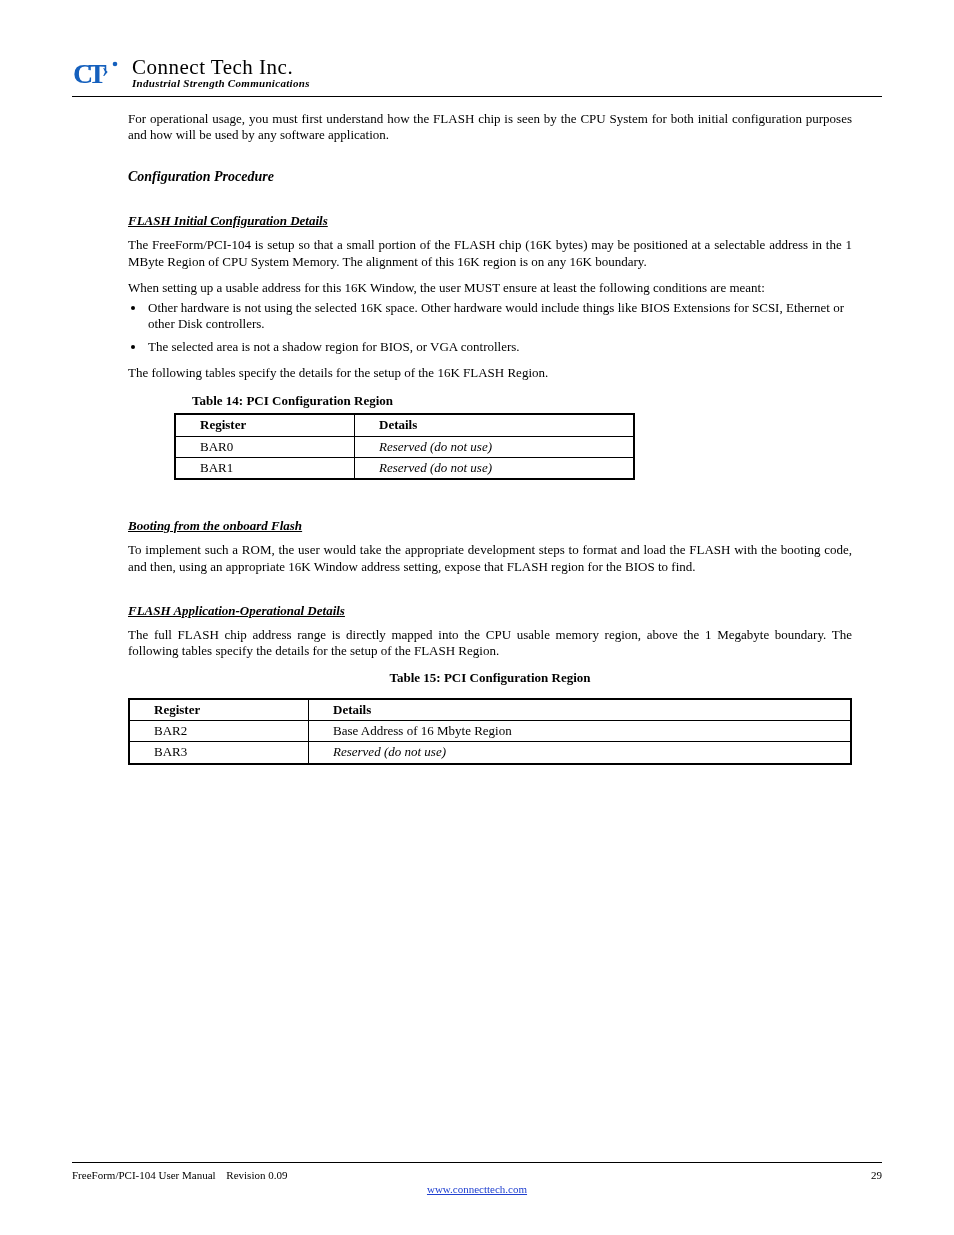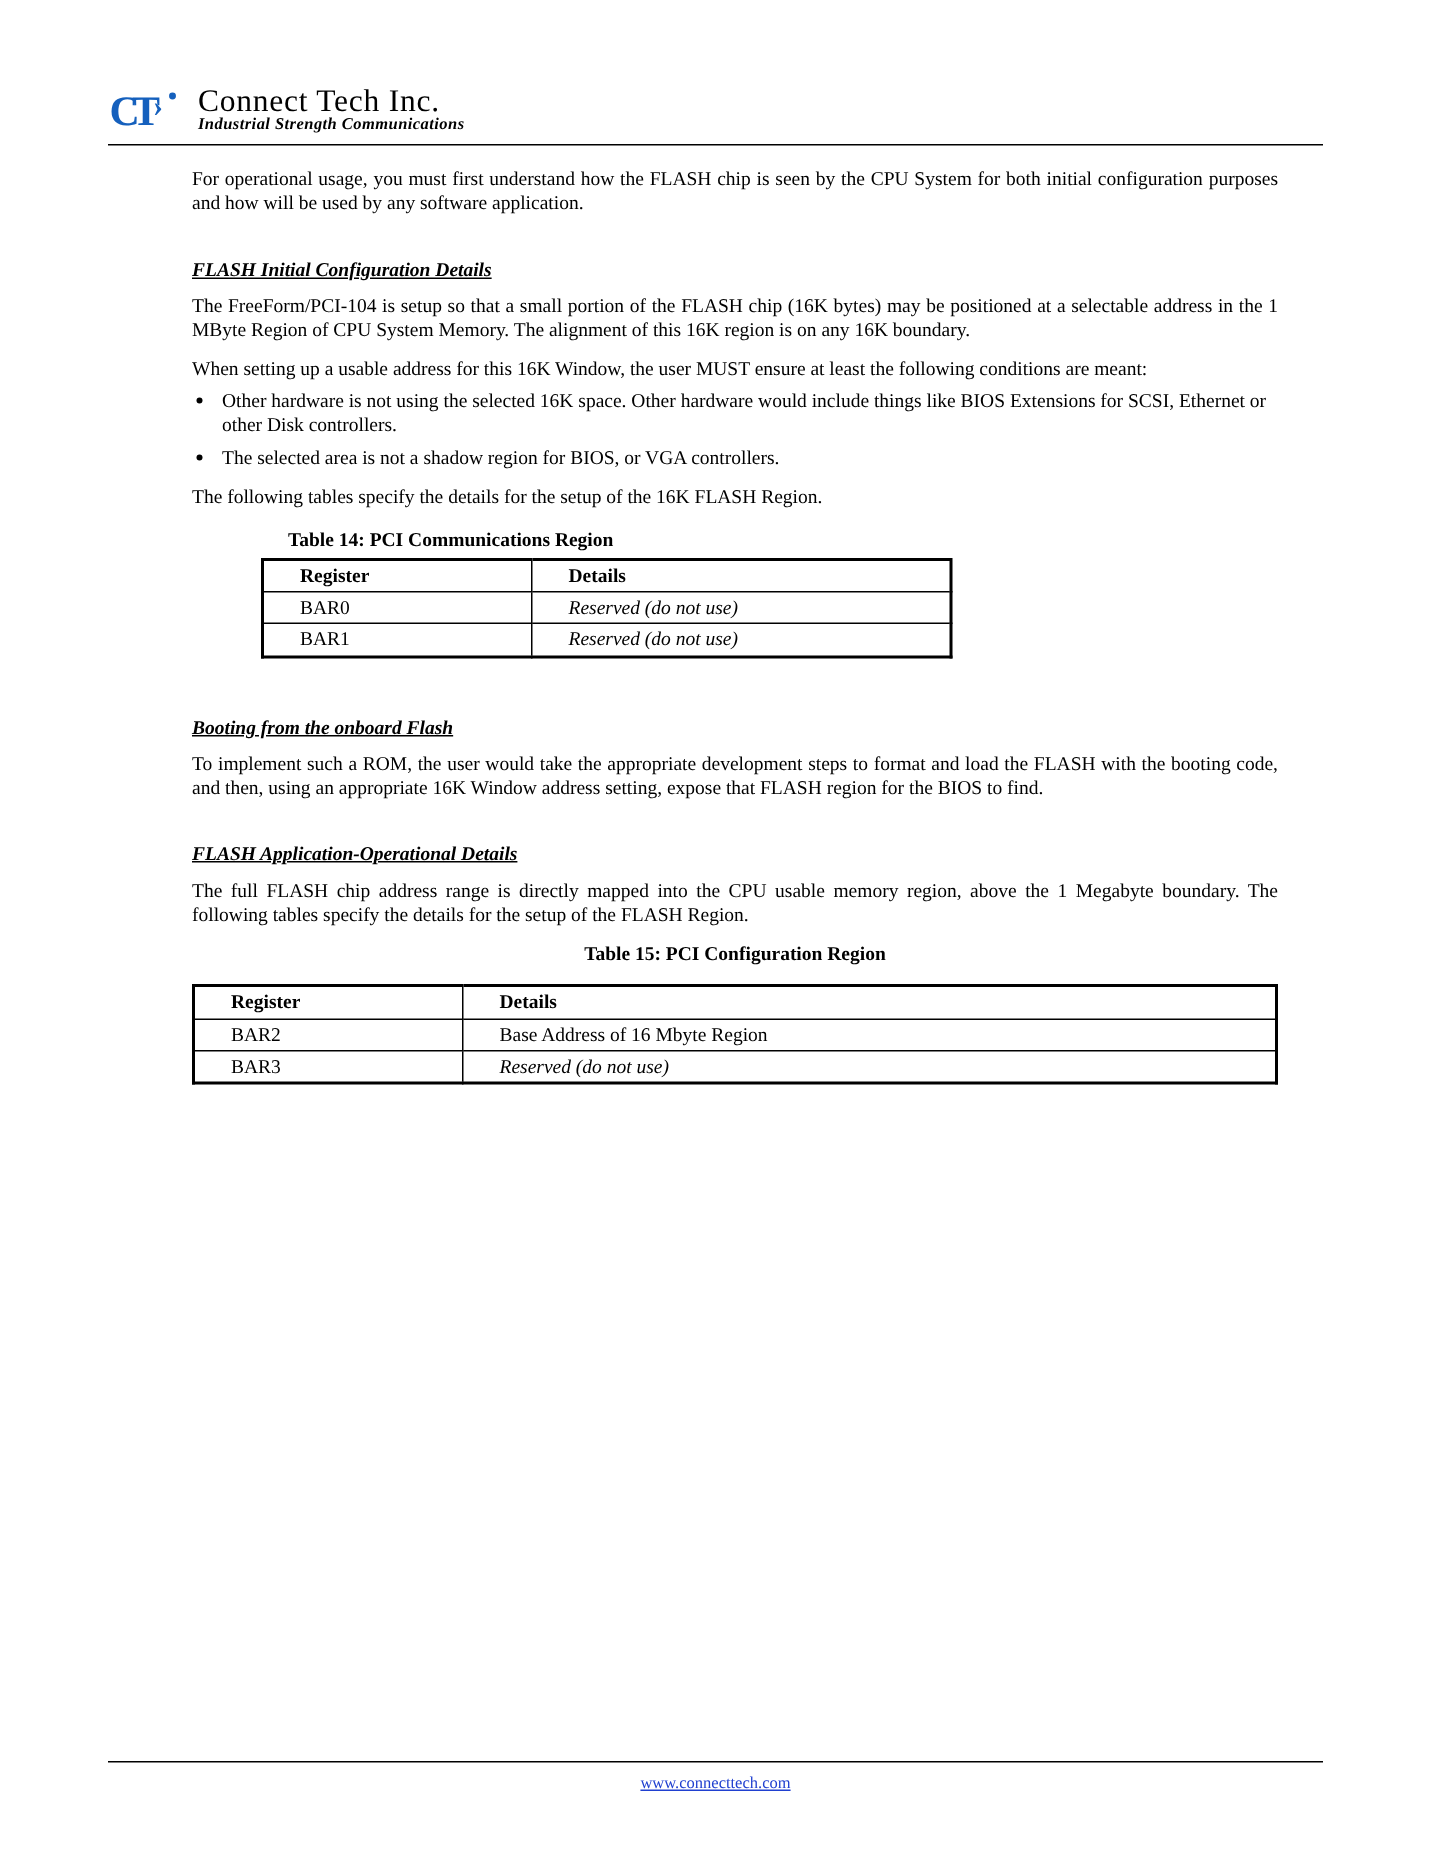--- a/index.html
+++ b/index.html
@@ -149,36 +149,37 @@
     <div class="company">
       <div class="company-name">Connect Tech Inc.</div>
       <div class="company-tag">Industrial Strength Communications</div>
     </div>
   </div>
 
   <div class="content">
 
     <p class="just">For operational usage, you must first understand how the FLASH chip is seen by the CPU System for both initial configuration purposes and how will be used by any software application.</p>
 
+    <div class="heading3">Configuration Procedure</div>
 
     <div class="heading4">FLASH Initial Configuration Details</div>
 
     <p class="just">The FreeForm/PCI-104 is setup so that a small portion of the FLASH chip (16K bytes) may be positioned at a selectable address in the 1 MByte Region of CPU System Memory. The alignment of this 16K region is on any 16K boundary.</p>
 
     <p class="just" style="margin-bottom:4px;">When setting up a usable address for this 16K Window, the user MUST ensure at least the following conditions are meant:</p>
 
     <ul class="bullets">
       <li><span>Other hardware is not using the selected 16K space. Other hardware would include things like BIOS Extensions for SCSI, Ethernet or other Disk controllers.</span></li>
       <li><span>The selected area is not a shadow region for BIOS, or VGA controllers.</span></li>
     </ul>
 
     <p class="just">The following tables specify the details for the setup of the 16K FLASH Region.</p>
 
     <div class="table-wrap first">
-      <div class="table-caption-top">Table 14: PCI Communications Region</div>
+      <div class="table-caption-top">Table 14: PCI Configuration Region</div>
       <table class="data">
         <tbody>
             <tr class="top-bottom">
           <th style="width:130px">Register</th>
           <th style="width:230px">Details</th>
         </tr>
         <tr>
           <td>BAR0</td>
           <td class="italic">Reserved (do not use)</td>
         </tr>
@@ -214,18 +215,25 @@
           <td>BAR3</td>
           <td class="italic">Reserved (do not use)</td>
         </tr>
       </tbody>
         </table>
     </div>
 
   </div>
 
   <div class="footer">
+    <div class="footer-row1">
+      <span>
+        <span>FreeForm/PCI-104 User Manual</span>
+        <span class="footer-rev">Revision 0.09</span>
+      </span>
+      <span>29</span>
+    </div>
     <div class="footer-row2">
       <a href="#">www.connecttech.com</a>
     </div>
   </div>
 
 </div>
 
 </body></html>

